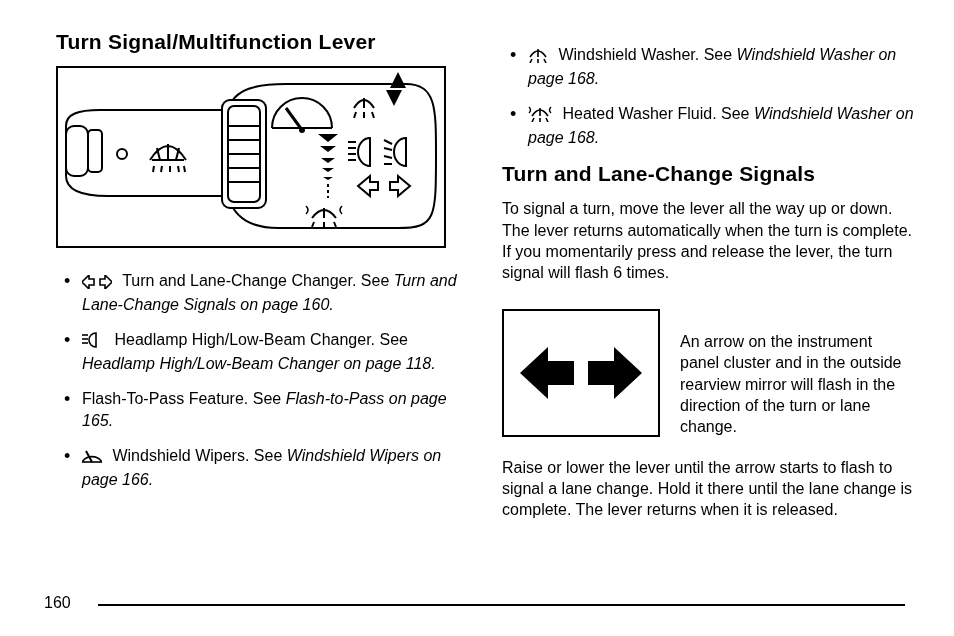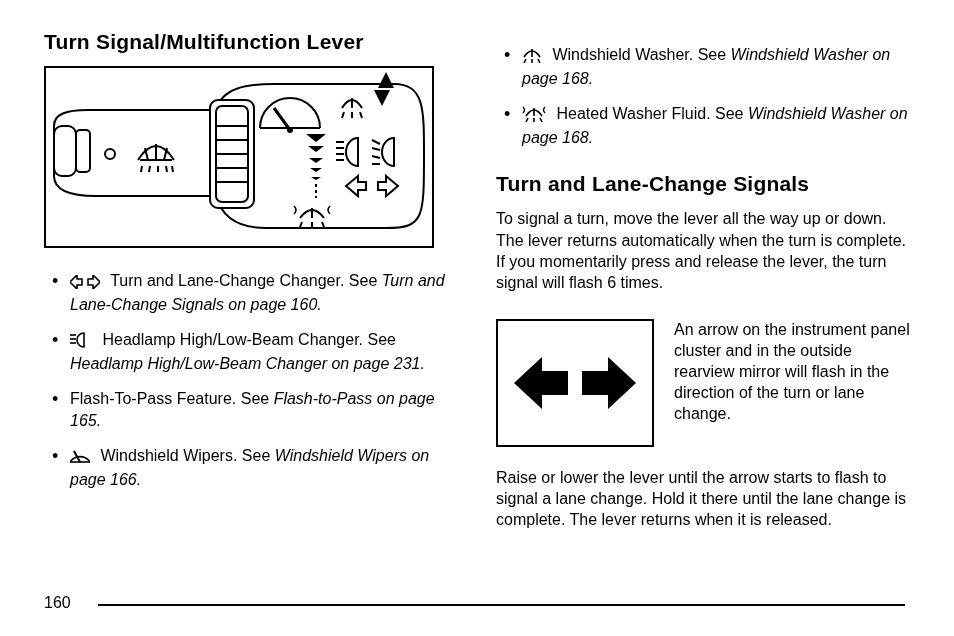--- a/index.html
+++ b/index.html
@@ -6,39 +6,38 @@
     margin: 0;
     padding: 0;
     background: #fff;
     font-family: Arial, Helvetica, sans-serif;
     color: #000;
   }
   .page {
     width: 954px;
     height: 636px;
     box-sizing: border-box;
-    padding: 30px 40px 20px 44px;
+    padding: 30px 40px 20px 56px;
     position: relative;
     display: flex;
     gap: 34px;
   }
   .col {
     flex: 1;
     display: flex;
     flex-direction: column;
   }
   h2 {
     font-family: Arial, Helvetica, sans-serif;
     font-weight: bold;
     font-size: 21px;
     margin: 0 0 12px 0;
     letter-spacing: 0.2px;
   }
   h2.mt {
-    margin-top: 10px;
   }
   .figure-box {
     border: 2px solid #000;
     width: 390px;
     height: 182px;
     position: relative;
     margin-bottom: 18px;
     box-sizing: border-box;
     overflow: hidden;
     background: #fff;
@@ -50,21 +49,21 @@
     height: 128px;
     box-sizing: border-box;
     display: flex;
     align-items: center;
     justify-content: center;
     gap: 6px;
     flex-shrink: 0;
   }
   .arrow-row {
     display: flex;
-    align-items: flex-start;
+    align-items: flex-end;
     gap: 20px;
     margin: 14px 0 20px 0;
   }
   p.body {
     font-size: 16px;
     line-height: 1.32;
     margin: 0 0 12px 0;
   }
   ul {
     list-style: none;
@@ -230,21 +229,21 @@
       </li>
       <li>
         <span class="glyph">
           <svg width="22" height="16" viewBox="0 0 22 16">
               <path d="M14 1 A7 7 0 1 0 14 15 L14 1 Z" fill="none" stroke="#000" stroke-width="1.6"></path>
               <line x1="0" y1="3" x2="6" y2="3" stroke="#000" stroke-width="1.6"></line>
               <line x1="0" y1="7" x2="6" y2="7" stroke="#000" stroke-width="1.6"></line>
               <line x1="0" y1="11" x2="6" y2="11" stroke="#000" stroke-width="1.6"></line>
             </svg>
         </span>
-        <span>Headlamp High/Low-Beam Changer. See </span><span class="it">Headlamp High/Low-Beam Changer on page 231.</span>
+        <span>Headlamp High/Low-Beam Changer. See </span><span class="it">Headlamp High/Low-Beam Changer on page 118.</span>
       </li>
       <li>
         <span>Flash-To-Pass Feature. See </span><span class="it">Flash-to-Pass on page 165.</span>
       </li>
       <li>
         <span class="glyph">
           <svg width="20" height="16" viewBox="0 0 20 16">
               <path d="M0 14 A12 12 0 0 1 20 14" fill="none" stroke="#000" stroke-width="1.6"></path>
               <line x1="10" y1="14" x2="4" y2="3" stroke="#000" stroke-width="2"></line>
               <line x1="0" y1="14" x2="20" y2="14" stroke="#000" stroke-width="1.6"></line>

